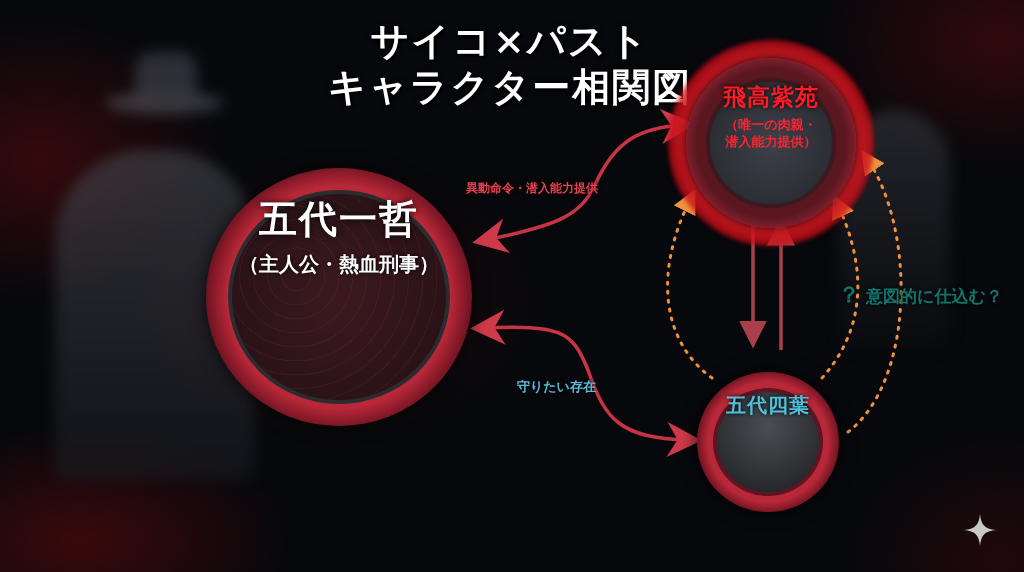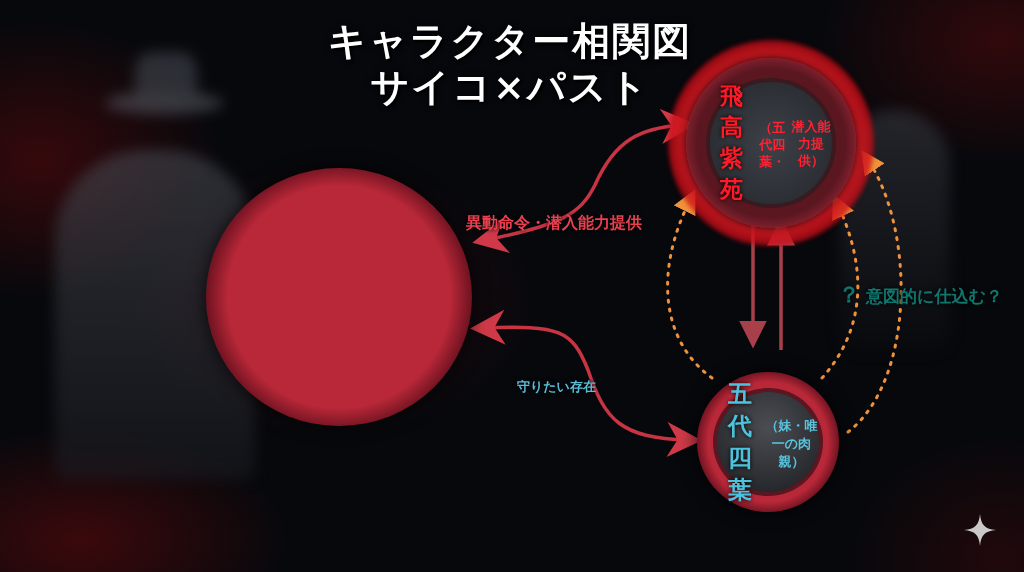--- a/index.html
+++ b/index.html
@@ -36,21 +36,21 @@
 
     .node { position: absolute; border-radius: 50%; }
     .node .ring {
       position: absolute; inset: 0; border-radius: 50%;
       background: radial-gradient(circle, #b92838 60%, #6d1220 72%, #c8394a 76%, #5a0e18 100%);
       box-shadow: 0 0 18px rgba(0,0,0,0.8);
     }
     .node .inner {
       position: absolute; border-radius: 50%;
       border: 4px solid #2a2c30;
-      display: flex; flex-direction: row; align-items: center; justify-content: center; text-align: center;
+      display: flex; flex-direction: column; align-items: center; text-align: center;
     }
     .node-main { left: 206px; top: 168px; width: 266px; height: 258px; }
     .node-main .inner {
       inset: 22px;
       background:
         repeating-radial-gradient(circle at 30% 40%, rgba(200,50,60,0.12) 0 1px, transparent 1px 14px),
         radial-gradient(circle at 50% 50%, #3b1a1f, #231015);
     }
     .node-main .name { color: #fff; font-size: 38px; font-weight: bold; font-family: "DejaVu Serif", serif; text-shadow: 0 0 6px #000; letter-spacing: 2px; }
     .node-main .sub { color: #fff; font-size: 20px; font-weight: bold; margin-top: 6px; text-shadow: 0 0 4px #000; }
@@ -61,25 +61,25 @@
       background: radial-gradient(circle, transparent 52%, rgba(255,30,40,0.95) 60%, rgba(200,10,20,0.7) 70%, rgba(120,0,10,0.0) 82%);
       filter: blur(2px);
     }
     .node-boss .ring { background: radial-gradient(circle, #5b1720 62%, #7a1f2c 70%, #a02a38 78%, #4e0c15 100%); }
     .node-boss .inner { inset: 20px; background: radial-gradient(circle, #3d4148, #24262b); border-color: #3a1a1e; }
     .node-boss .name { color: #ff1a28; font-size: 23px; font-weight: bold; text-shadow: 0 0 4px #000; letter-spacing: 1px; }
     .node-boss .sub { color: #ff2232; font-size: 13px; font-weight: bold; line-height: 17px; margin-top: 3px; }
 
     .node-sister { left: 697px; top: 372px; width: 142px; height: 140px; }
     .node-sister .inner { inset: 16px; background: radial-gradient(circle at 50% 35%, #4a4d52, #1c1d21); border-color: #5a1621; }
-    .node-sister .name { color: #4ec2dd; font-size: 24px; font-weight: bold; text-shadow: 0 0 4px #000; letter-spacing: 1px; }
+    .node-sister .name { color: #4ec2dd; font-size: 20px; font-weight: bold; text-shadow: 0 0 4px #000; letter-spacing: 1px; }
     .node-sister .sub { color: #58c4e0; font-size: 13px; font-weight: bold; margin-top: 4px; }
 
     .label { position: absolute; font-weight: bold; white-space: nowrap; text-shadow: 0 0 4px #000; }
-    .label-order { left: 466px; top: 180px; color: #e8404e; font-size: 16px; margin-top: 33px; }
+    .label-order { left: 466px; top: 180px; color: #e8404e; font-size: 12px; }
     .label-protect { left: 517px; top: 378px; color: #5abbd6; font-size: 13px; }
     .label-intent { left: 838px; top: 280px; color: #0f766e; font-size: 17px; }
     .label-intent .q { font-size: 22px; margin-right: 6px; font-family: "DejaVu Serif", serif; }
 
     .sparkle { position: absolute; left: 962px; top: 512px; width: 36px; height: 36px; color: #c9c9c9; }
   </style>
 </head>
 <body>
 
 <div class="bg"></div>
@@ -87,22 +87,22 @@
 <div class="silhouette" style="left:0;top:0;width:300px;height:500px;">
   <div class="body-coat"></div>
   <div class="hat-top"></div>
   <div class="hat-brim"></div>
 </div>
 <div class="silhouette" style="left:0;top:0;width:1024px;height:572px;">
   <div class="right-fig"></div>
 </div>
 
 <div class="title">
+  <div>サイコ×パスト</div>
   <div>キャラクター相関図</div>
-  <div>サイコ×パスト</div>
 </div>
 
 <svg class="links" width="1024" height="572" viewBox="0 0 1024 572">
   <defs>
     <marker id="ah-red" markerWidth="10" markerHeight="10" refX="6" refY="5" orient="auto-start-reverse" markerUnits="strokeWidth">
       <path d="M0,0 L10,5 L0,10 L3,5 Z" fill="#d03a48"></path>
     </marker>
     <marker id="ah-dark" markerWidth="8" markerHeight="8" refX="5" refY="4" orient="auto" markerUnits="strokeWidth">
       <path d="M0,0 L8,4 L0,8 Z" fill="#a8404c"></path>
     </marker>
@@ -119,37 +119,40 @@
 
   <line x1="781" y1="350" x2="781" y2="228" stroke="#a8404c" stroke-width="3.5" marker-end="url(#ah-dark)"></line>
 
   <path d="M712,378 C660,340 655,270 690,200" stroke="#f0923c" stroke-width="3" stroke-dasharray="2 7" stroke-linecap="round" fill="none" marker-end="url(#ah-orange)"></path>
   <path d="M822,378 C865,330 868,270 838,205" stroke="#f0923c" stroke-width="3" stroke-dasharray="2 7" stroke-linecap="round" fill="none" marker-end="url(#ah-orange)"></path>
   <path d="M848,432 C915,380 915,230 868,160" stroke="#f0923c" stroke-width="3" stroke-dasharray="2 7" stroke-linecap="round" fill="none" marker-end="url(#ah-orange)"></path>
 </svg>
 
 <div class="node node-main">
   <div class="ring"></div>
+  <div class="inner">
+    <div class="name">五代一哲</div>
+    <div class="sub">（主人公・熱血刑事）</div>
+  </div>
 </div>
 
 <div class="node node-boss">
   <div class="glow"></div>
   <div class="ring"></div>
   <div class="inner">
     <div class="name">飛高紫苑</div>
-    <div class="sub">（五代四葉・</div>
+    <div class="sub">（唯一の肉親・</div>
     <div class="sub" style="margin-top:0">潜入能力提供）</div>
   </div>
 </div>
 
 <div class="node node-sister">
   <div class="ring"></div>
   <div class="inner">
     <div class="name">五代四葉</div>
-    <div class="sub">（妹・唯一の肉親）</div>
   </div>
 </div>
 
 <div class="label label-order">異動命令・潜入能力提供</div>
 <div class="label label-protect">守りたい存在</div>
 <div class="label label-intent">
   <span class="q">？</span><span>意図的に仕込む？</span>
 </div>
 
 <div class="sparkle">

